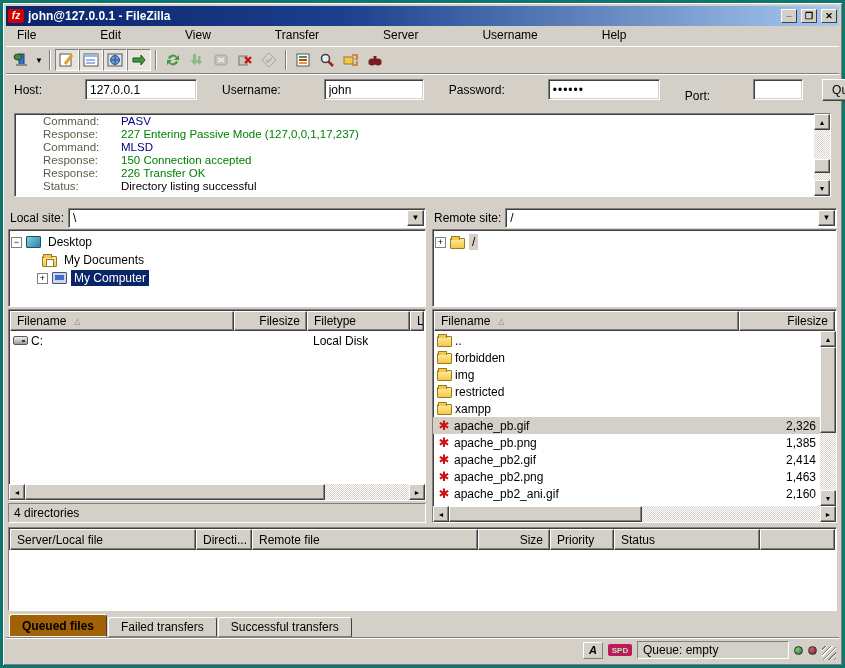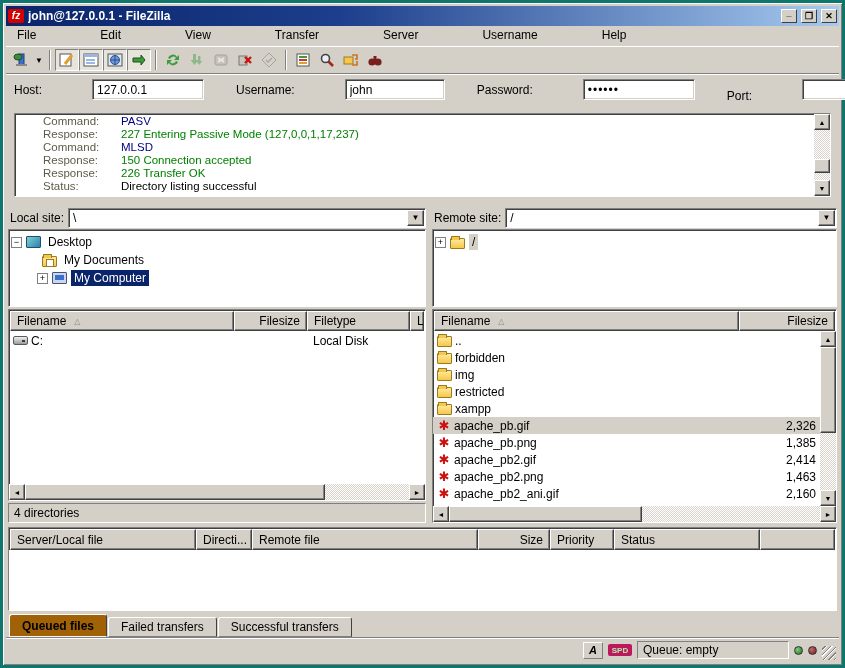--- a/index.html
+++ b/index.html
@@ -31,21 +31,21 @@
   .toolbar{ height:27px; display:flex; align-items:center; padding:1px 3px; flex:0 0 auto;
     border-top:1px solid #fff; }
   .tsep{ width:2px; height:20px; border-left:1px solid #808080; border-right:1px solid #fff; margin:0 4px;}
   .tbtn{ width:24px; height:22px; display:flex; align-items:center; justify-content:center; }
   .tbtn.pressed{ border:1px solid; border-color:#808080 #fff #fff #808080; background:#e7e4dc;}
   .tbtn svg{ display:block; }
   .dd-arrow{ width:12px; height:22px; display:flex; align-items:center; justify-content:center; font-size:8px;}
   .dd-arrow::before{content:"▼";}
 
   
-  .quickbar{ height:32px; display:flex; align-items:center; gap:18px; padding:0 8px; flex:0 0 auto;
+  .quickbar{ height:32px; display:flex; align-items:center; gap:11px; padding:0 8px; flex:0 0 auto;
     border-top:1px solid #808080; box-shadow:0 1px 0 #fff inset; }
   .sunken{ background:#fff; border:1px solid; border-color:#808080 #fff #fff #808080;
     box-shadow: inset 1px 1px 0 #404040, inset -1px -1px 0 #d4d0c8; }
   input.qc{ height:21px; padding:2px 4px; font-family:"Liberation Sans",sans-serif; font-size:12px; outline:none;margin-left:32px;}
   .qc-host{width:112px;} .qc-user{width:100px;} .qc-pass{width:112px; letter-spacing:1px;} .qc-port{width:50px;}
   .btn{ background:#d4d0c8; border:1px solid; border-color:#fff #404040 #404040 #fff;
     box-shadow: inset -1px -1px 0 #808080; padding:3px 9px; font-size:12px;}
   .btn-arrow{ width:17px; height:22px; font-size:8px; display:flex; align-items:center; justify-content:center;}
   .btn-arrow::before{content:"▼";}
 

